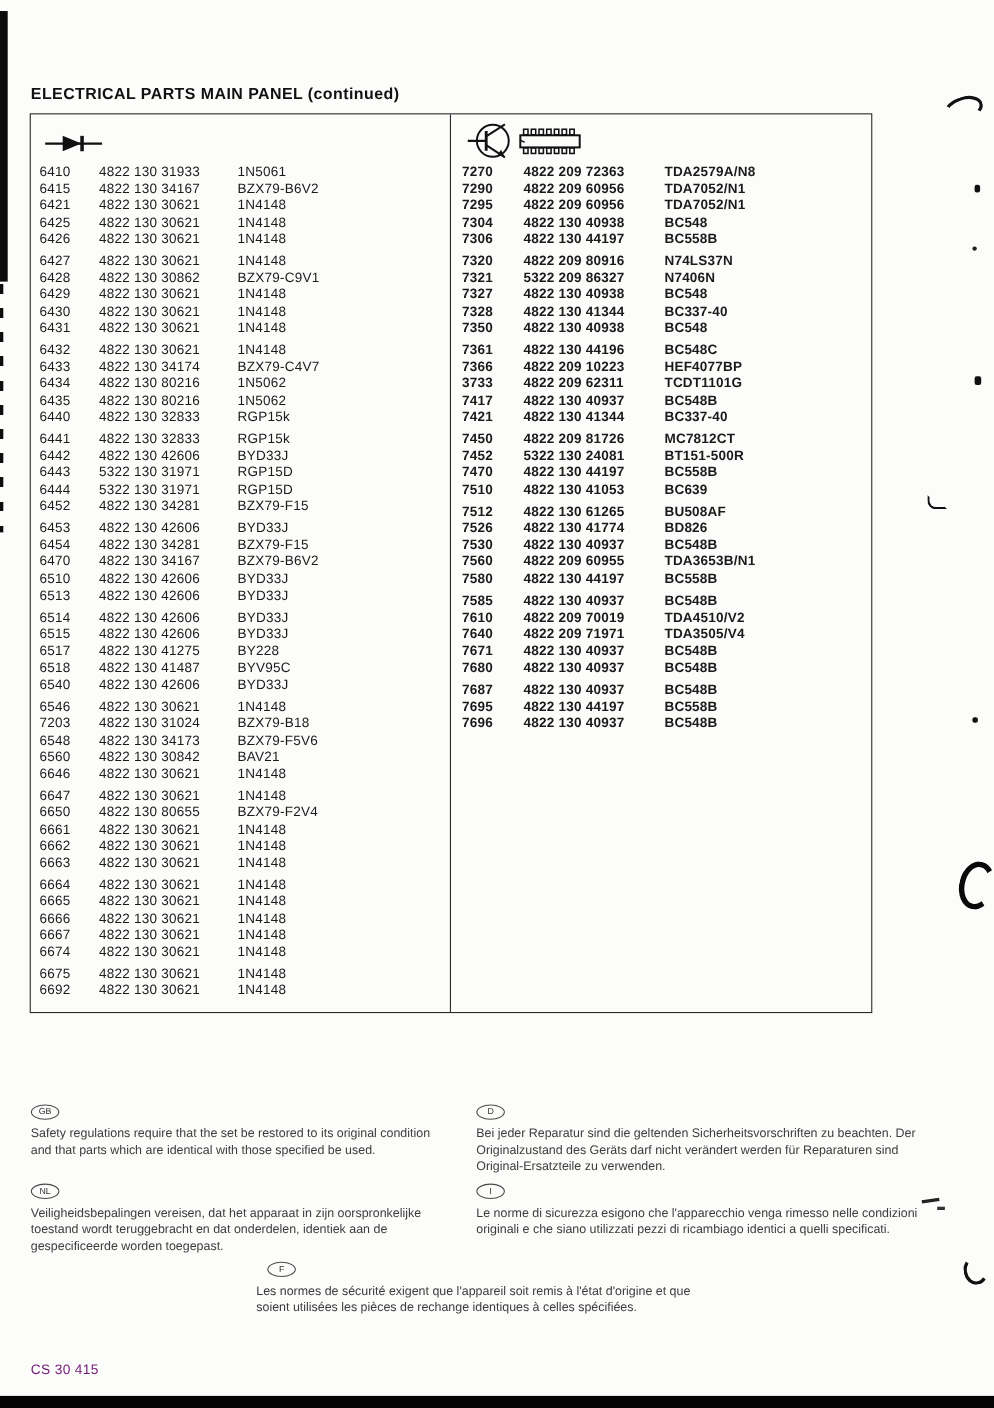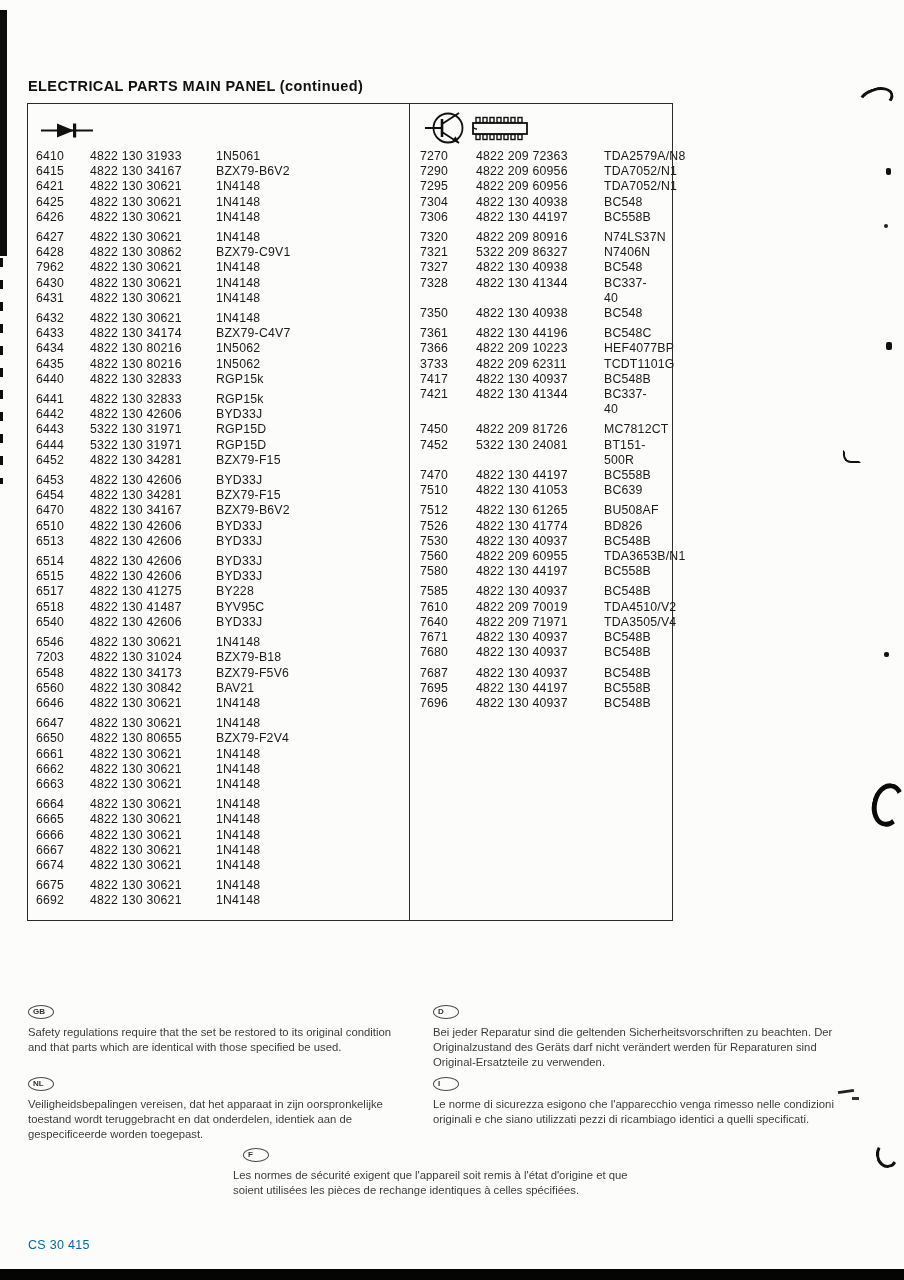--- a/index.html
+++ b/index.html
@@ -9,56 +9,56 @@
     font-family:"Liberation Sans","DejaVu Sans",sans-serif;
     color:#161616;
   }
   
   .title{
     position:absolute;left:28px;top:78px;
     font-size:14.5px;font-weight:bold;letter-spacing:.4px;color:#111;
   }
   
   .parts-table{
-    position:absolute;left:27px;top:103px;width:646px;height:818px;
+    position:absolute;left:27px;top:103px;width:766px;height:818px;
     border:1.6px solid #2a2a2a;box-sizing:border-box;background:#fcfcfb;
   }
   .col{position:absolute;top:0;bottom:0;}
   .col-left{left:0;width:381px;}
-  .col-right{left:381px;right:16px;border-left:1.4px solid #2a2a2a;}
+  .col-right{left:381px;right:16px;border-left:1.4px solid #2a2a2a;font-weight:bold;}
   .col-header{position:relative;height:45px;}
   .hdr-icon{position:absolute;}
   .diode-pos{left:13px;top:18px;}
   .transistor-pos{left:15px;top:5px;}
   .ic-pos{left:60px;top:11px;}
   .rows{padding:0 0 0 8px;}
   .group{margin-bottom:5px;}
   .row{
     display:grid;grid-template-columns:54px 126px auto;
     line-height:15.2px;font-size:12.3px;letter-spacing:.2px;color:#1a1a1a;
   }
   .col-right .row{grid-template-columns:56px 128px auto;}
   .col-right .rows{padding-left:10px;}
   
   .note{position:absolute;font-size:11.3px;line-height:15px;color:#3c3c3c;}
   .note .badge{
     display:inline-block;min-width:16px;padding:0 4px;height:12px;line-height:12px;
     border:1.2px solid #4a4a4a;border-radius:50%;
-    font-size:8px;font-weight:bold;color:#333;
+    font-size:8px;font-weight:normal;text-align:center;color:#333;
     margin-bottom:4px;
   }
   .note p{margin:2px 0 0 0;}
   .note-gb{left:28px;top:1003px;width:372px;}
   .note-d {left:433px;top:1003px;width:424px;}
   .note-nl{left:28px;top:1075px;width:392px;}
   .note-i {left:433px;top:1075px;width:404px;}
   .note-f {left:233px;top:1146px;width:420px;}
   .note-f .badge{margin-left:10px;}
   
-  .doc-code{position:absolute;left:28px;top:1238px;font-size:12.5px;color:#0369a1;letter-spacing:.3px;}
+  .doc-code{position:absolute;left:28px;top:1238px;font-size:12.5px;color:#701a75;letter-spacing:.3px;}
   
   .artifact{position:absolute;pointer-events:none;}
   .left-strip{left:0;top:10px;width:7px;height:246px;background:#0d0d0d;}
   .left-strip2{
     left:0;top:258px;width:3px;height:226px;
     background:repeating-linear-gradient(#0d0d0d 0 9px,transparent 9px 22px);
   }
   .bottom-bar{left:0;top:1269px;width:904px;height:11px;background:#050505;}
   .curl-top{
     left:858px;top:88px;width:30px;height:16px;
@@ -153,21 +153,21 @@
               <span>6427</span>
               <span>4822 130 30621</span>
               <span>1N4148</span>
             </div>
             <div class="row">
               <span>6428</span>
               <span>4822 130 30862</span>
               <span>BZX79-C9V1</span>
             </div>
             <div class="row">
-              <span>7962</span>
+              <span>6429</span>
               <span>4822 130 30621</span>
               <span>1N4148</span>
             </div>
             <div class="row">
               <span>6430</span>
               <span>4822 130 30621</span>
               <span>1N4148</span>
             </div>
             <div class="row">
               <span>6431</span>

